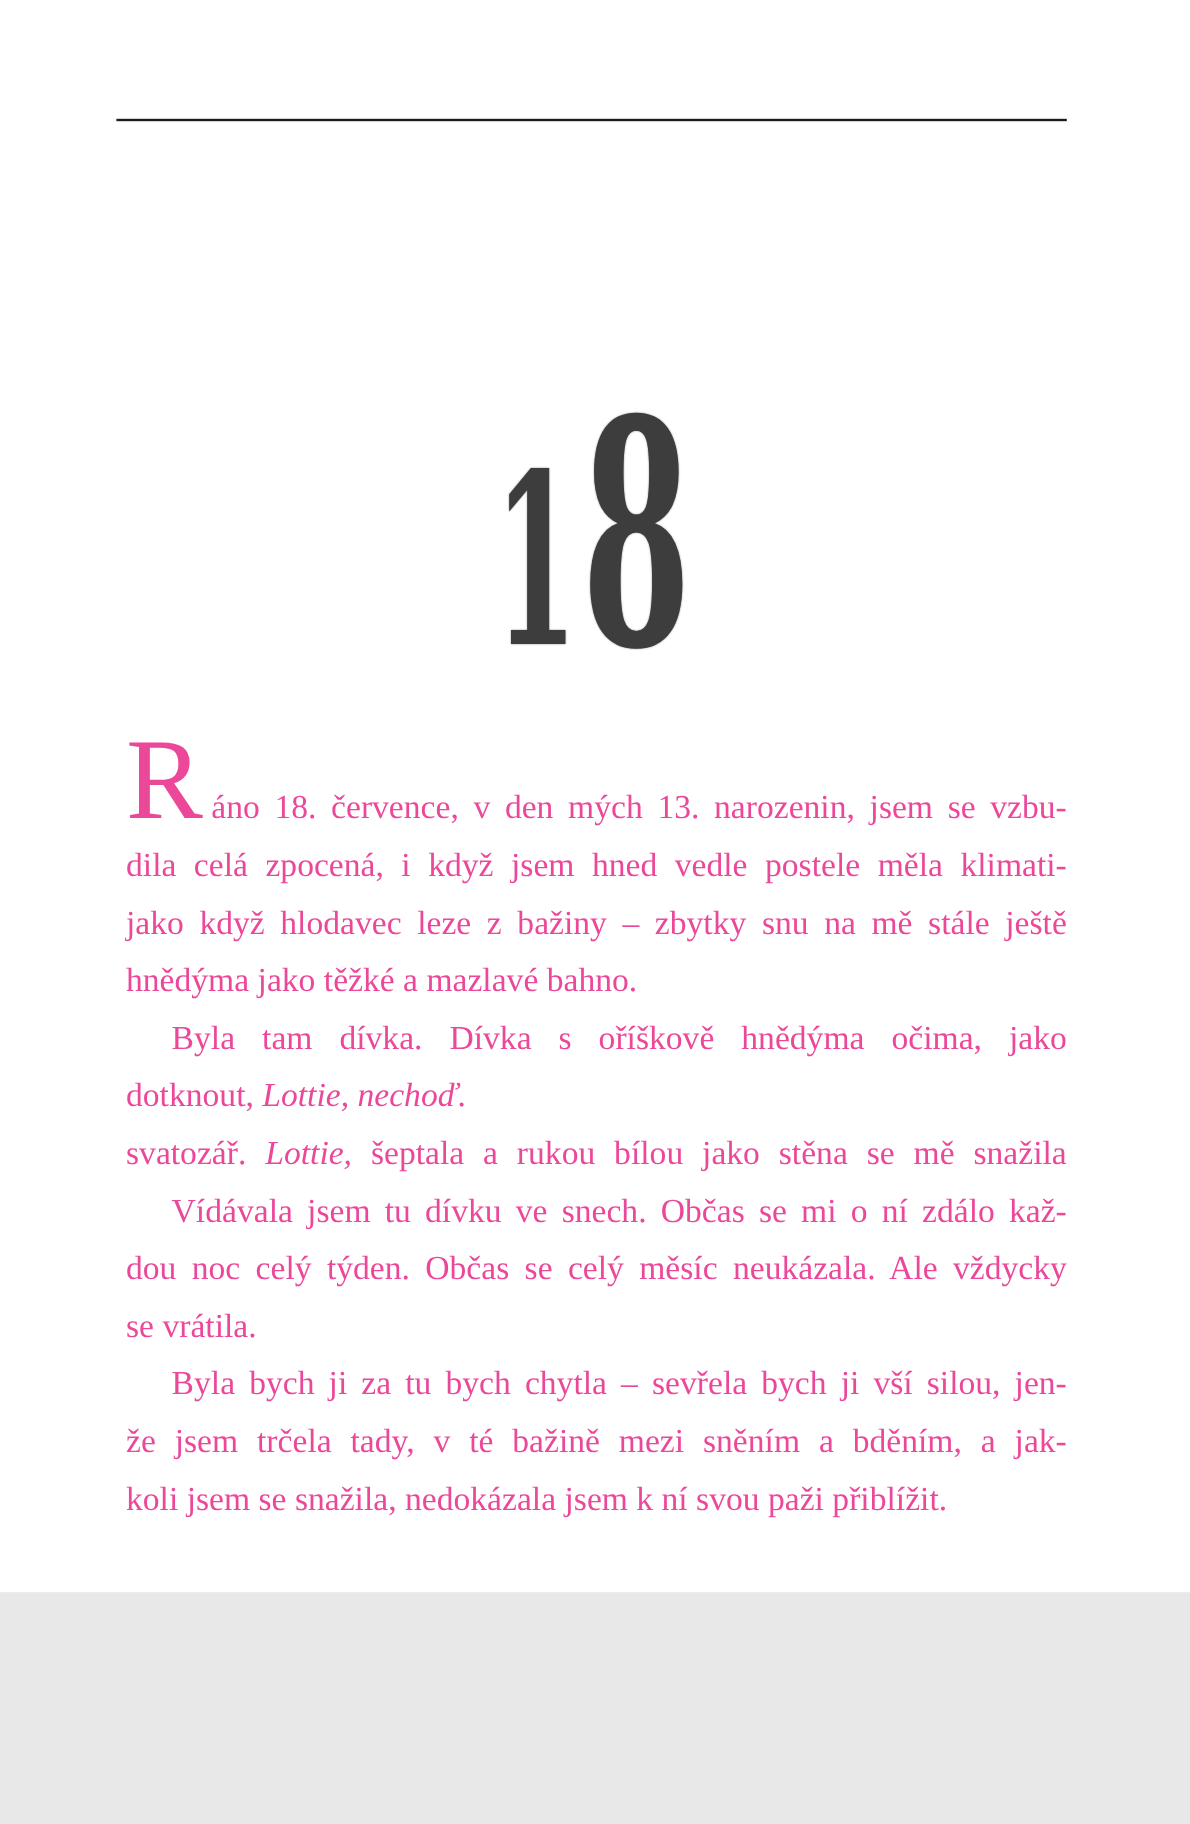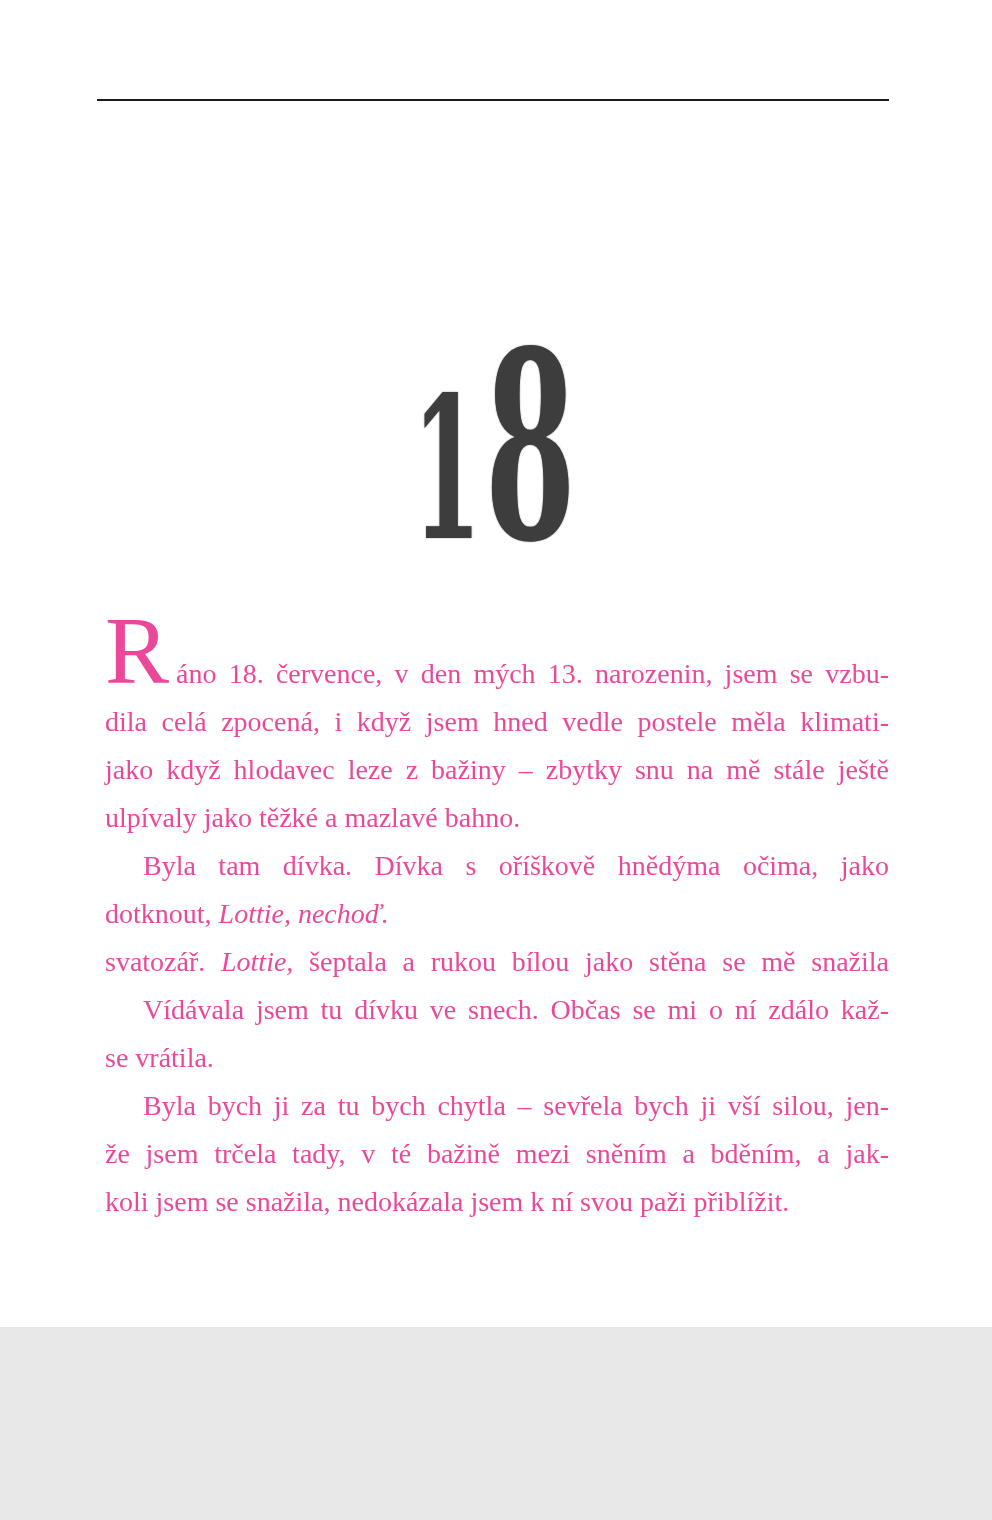--- a/index.html
+++ b/index.html
@@ -79,29 +79,30 @@
 <body>
 
 <div class="page">
   <div class="top-rule"></div>
   <div class="chapter-num"><span class="chap-digit chap-digit-one">1</span><span class="chap-digit">8</span></div>
   <div class="body-text">
       <div class="para">
         <div class="line"><span class="dropcap">R</span><span>áno 18. července, v den mých 13. narozenin, jsem se vzbu-</span></div>
         <div class="line"><span>dila celá zpocená, i když jsem hned vedle postele měla klimati-</span></div>
         <div class="line"><span>jako když hlodavec leze z bažiny – zbytky snu na mě stále ještě</span></div>
-        <div class="line last"><span>ulpívaly jako těžké a mazlavé bahno.</span></div>
+        <div class="line last"><span>hnědýma jako těžké a mazlavé bahno.</span></div>
       </div>
       <div class="para">
         <div class="line indent"><span>Byla tam dívka. Dívka s oříškově hnědýma očima, jako</span></div>
         <div class="line last"><span>dotknout, </span><span class="italic">Lottie, nechoď.</span></div>
         <div class="line"><span>svatozář. </span><span class="italic">Lottie,</span><span> šeptala a rukou bílou jako stěna se mě snažila</span></div>
       </div>
       <div class="para">
         <div class="line indent"><span>Vídávala jsem tu dívku ve snech. Občas se mi o ní zdálo kaž-</span></div>
+        <div class="line"><span>dou noc celý týden. Občas se celý měsíc neukázala. Ale vždycky</span></div>
         <div class="line last"><span>se vrátila.</span></div>
       </div>
       <div class="para">
         <div class="line indent"><span>Byla bych ji za tu bych chytla – sevřela bych ji vší silou, jen-</span></div>
         <div class="line"><span>že jsem trčela tady, v té bažině mezi sněním a bděním, a jak-</span></div>
         <div class="line last"><span>koli jsem se snažila, nedokázala jsem k ní svou paži přiblížit.</span></div>
       </div>
     </div>
   <div class="page-num">139</div>
 </div>

